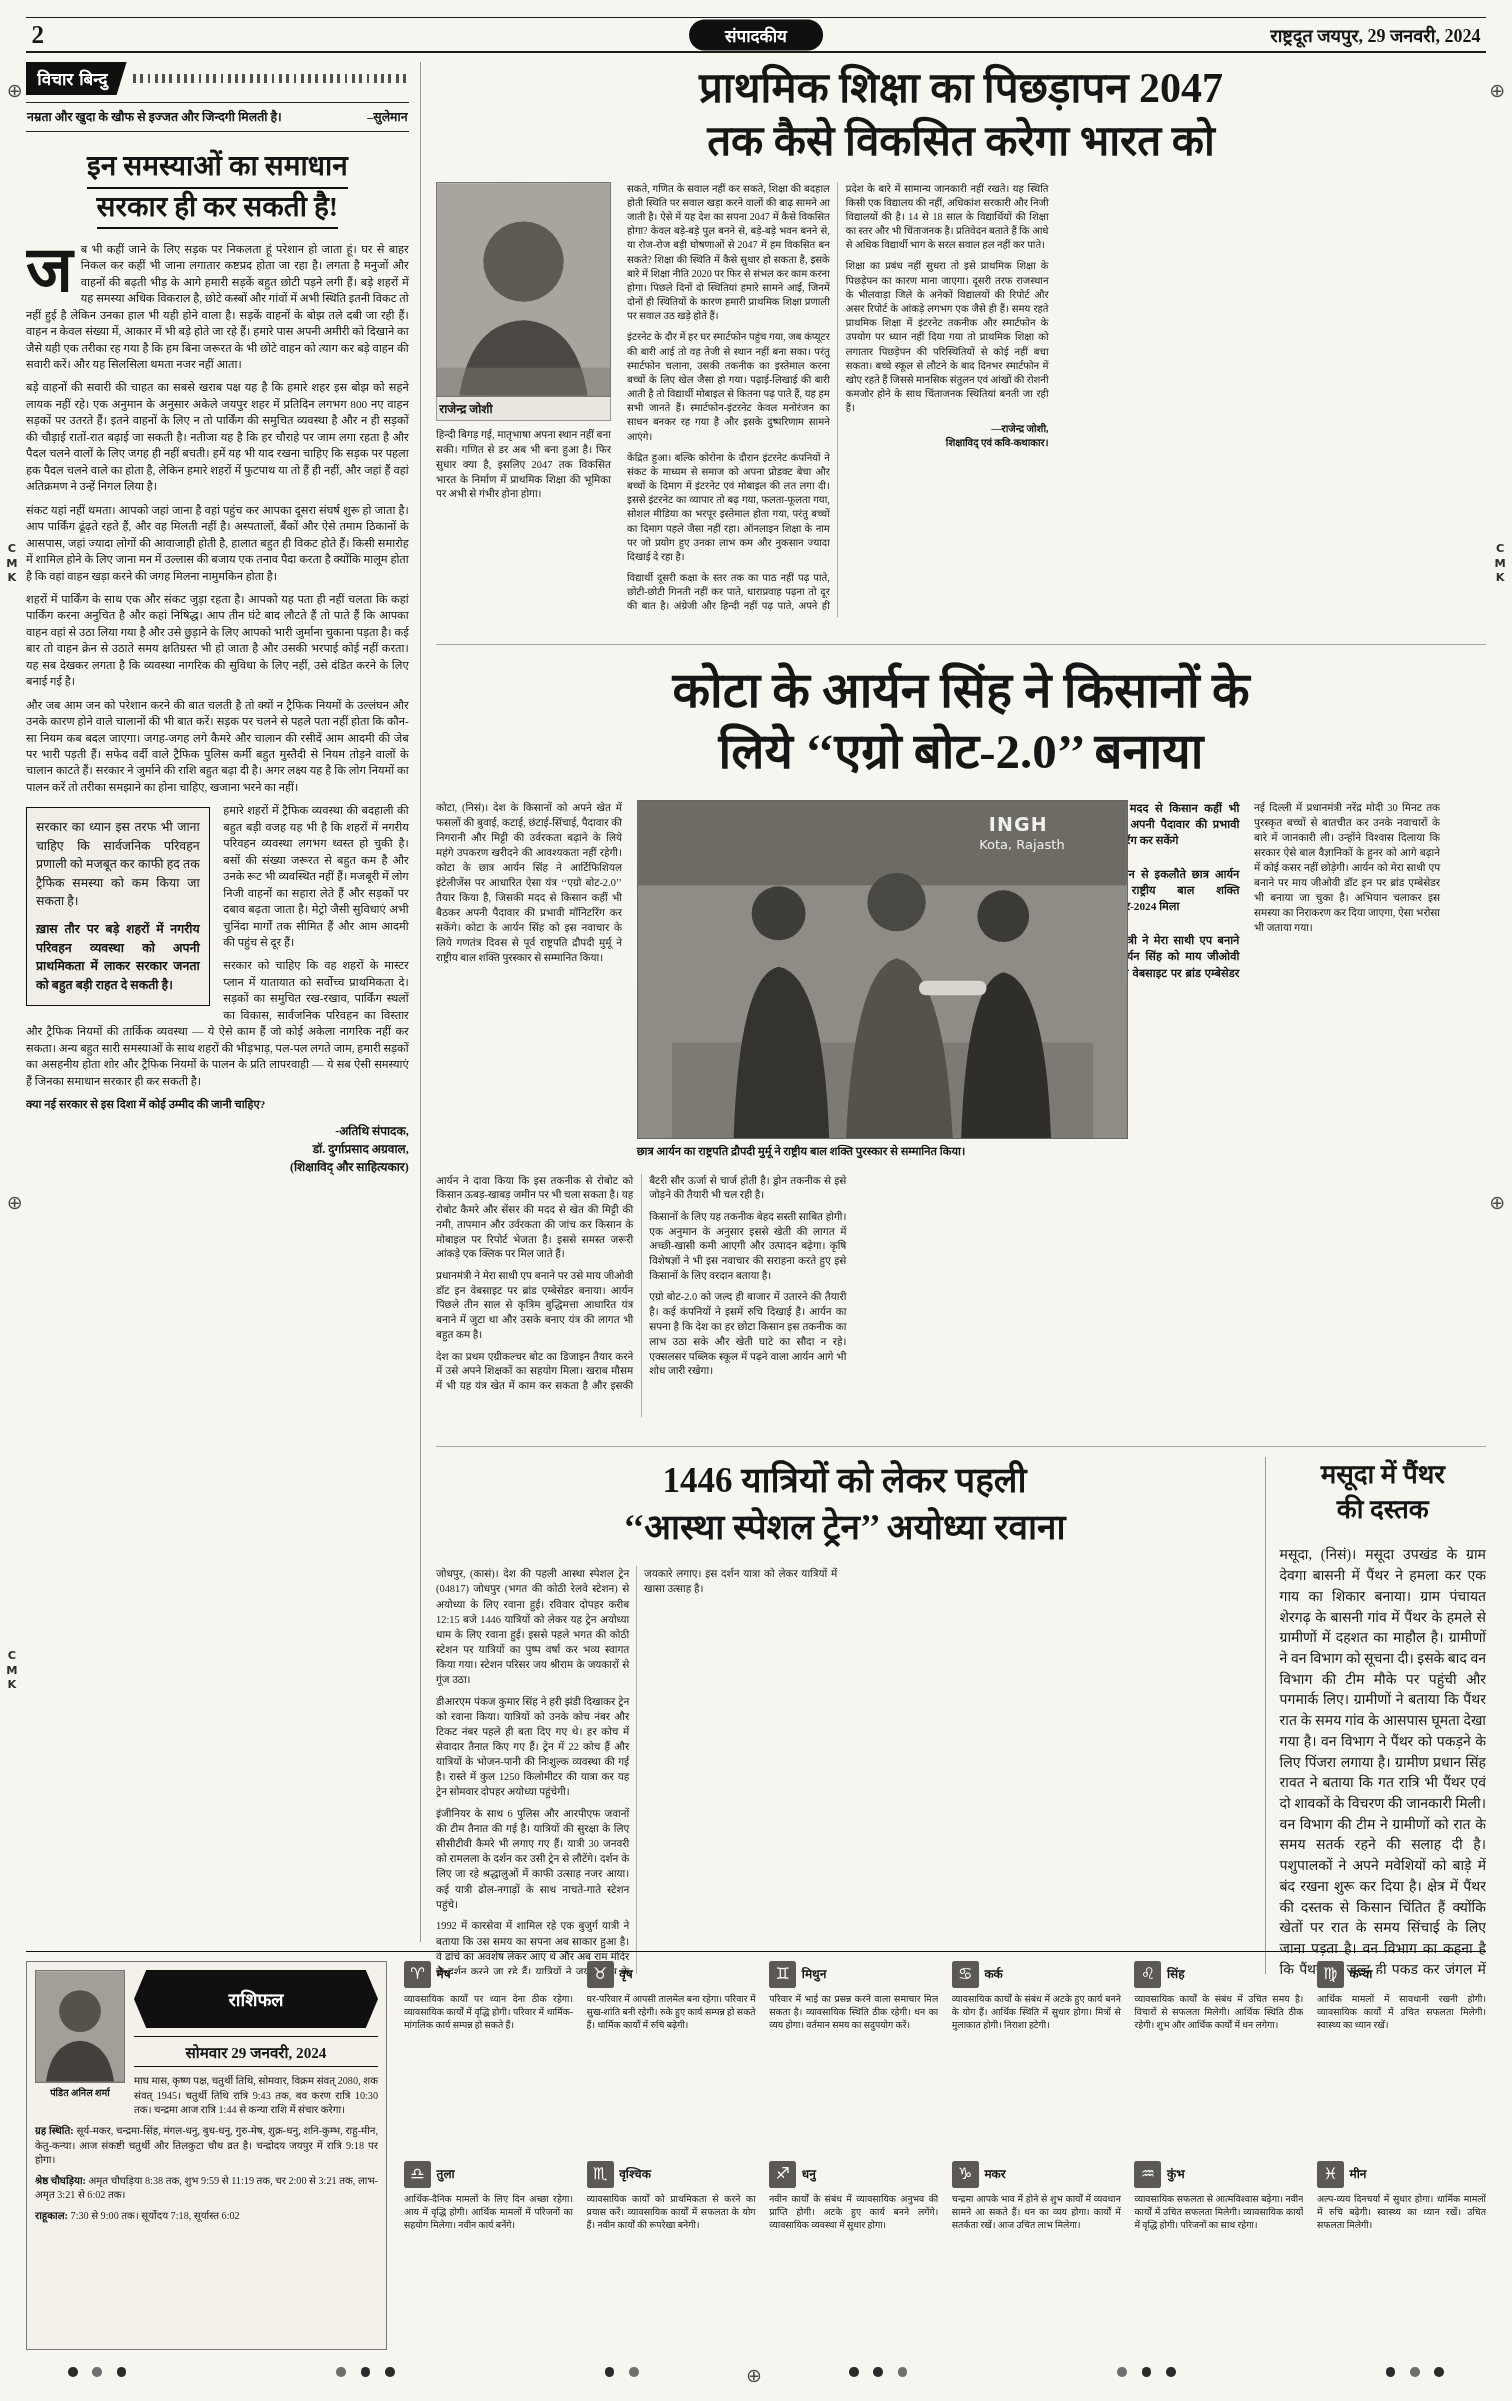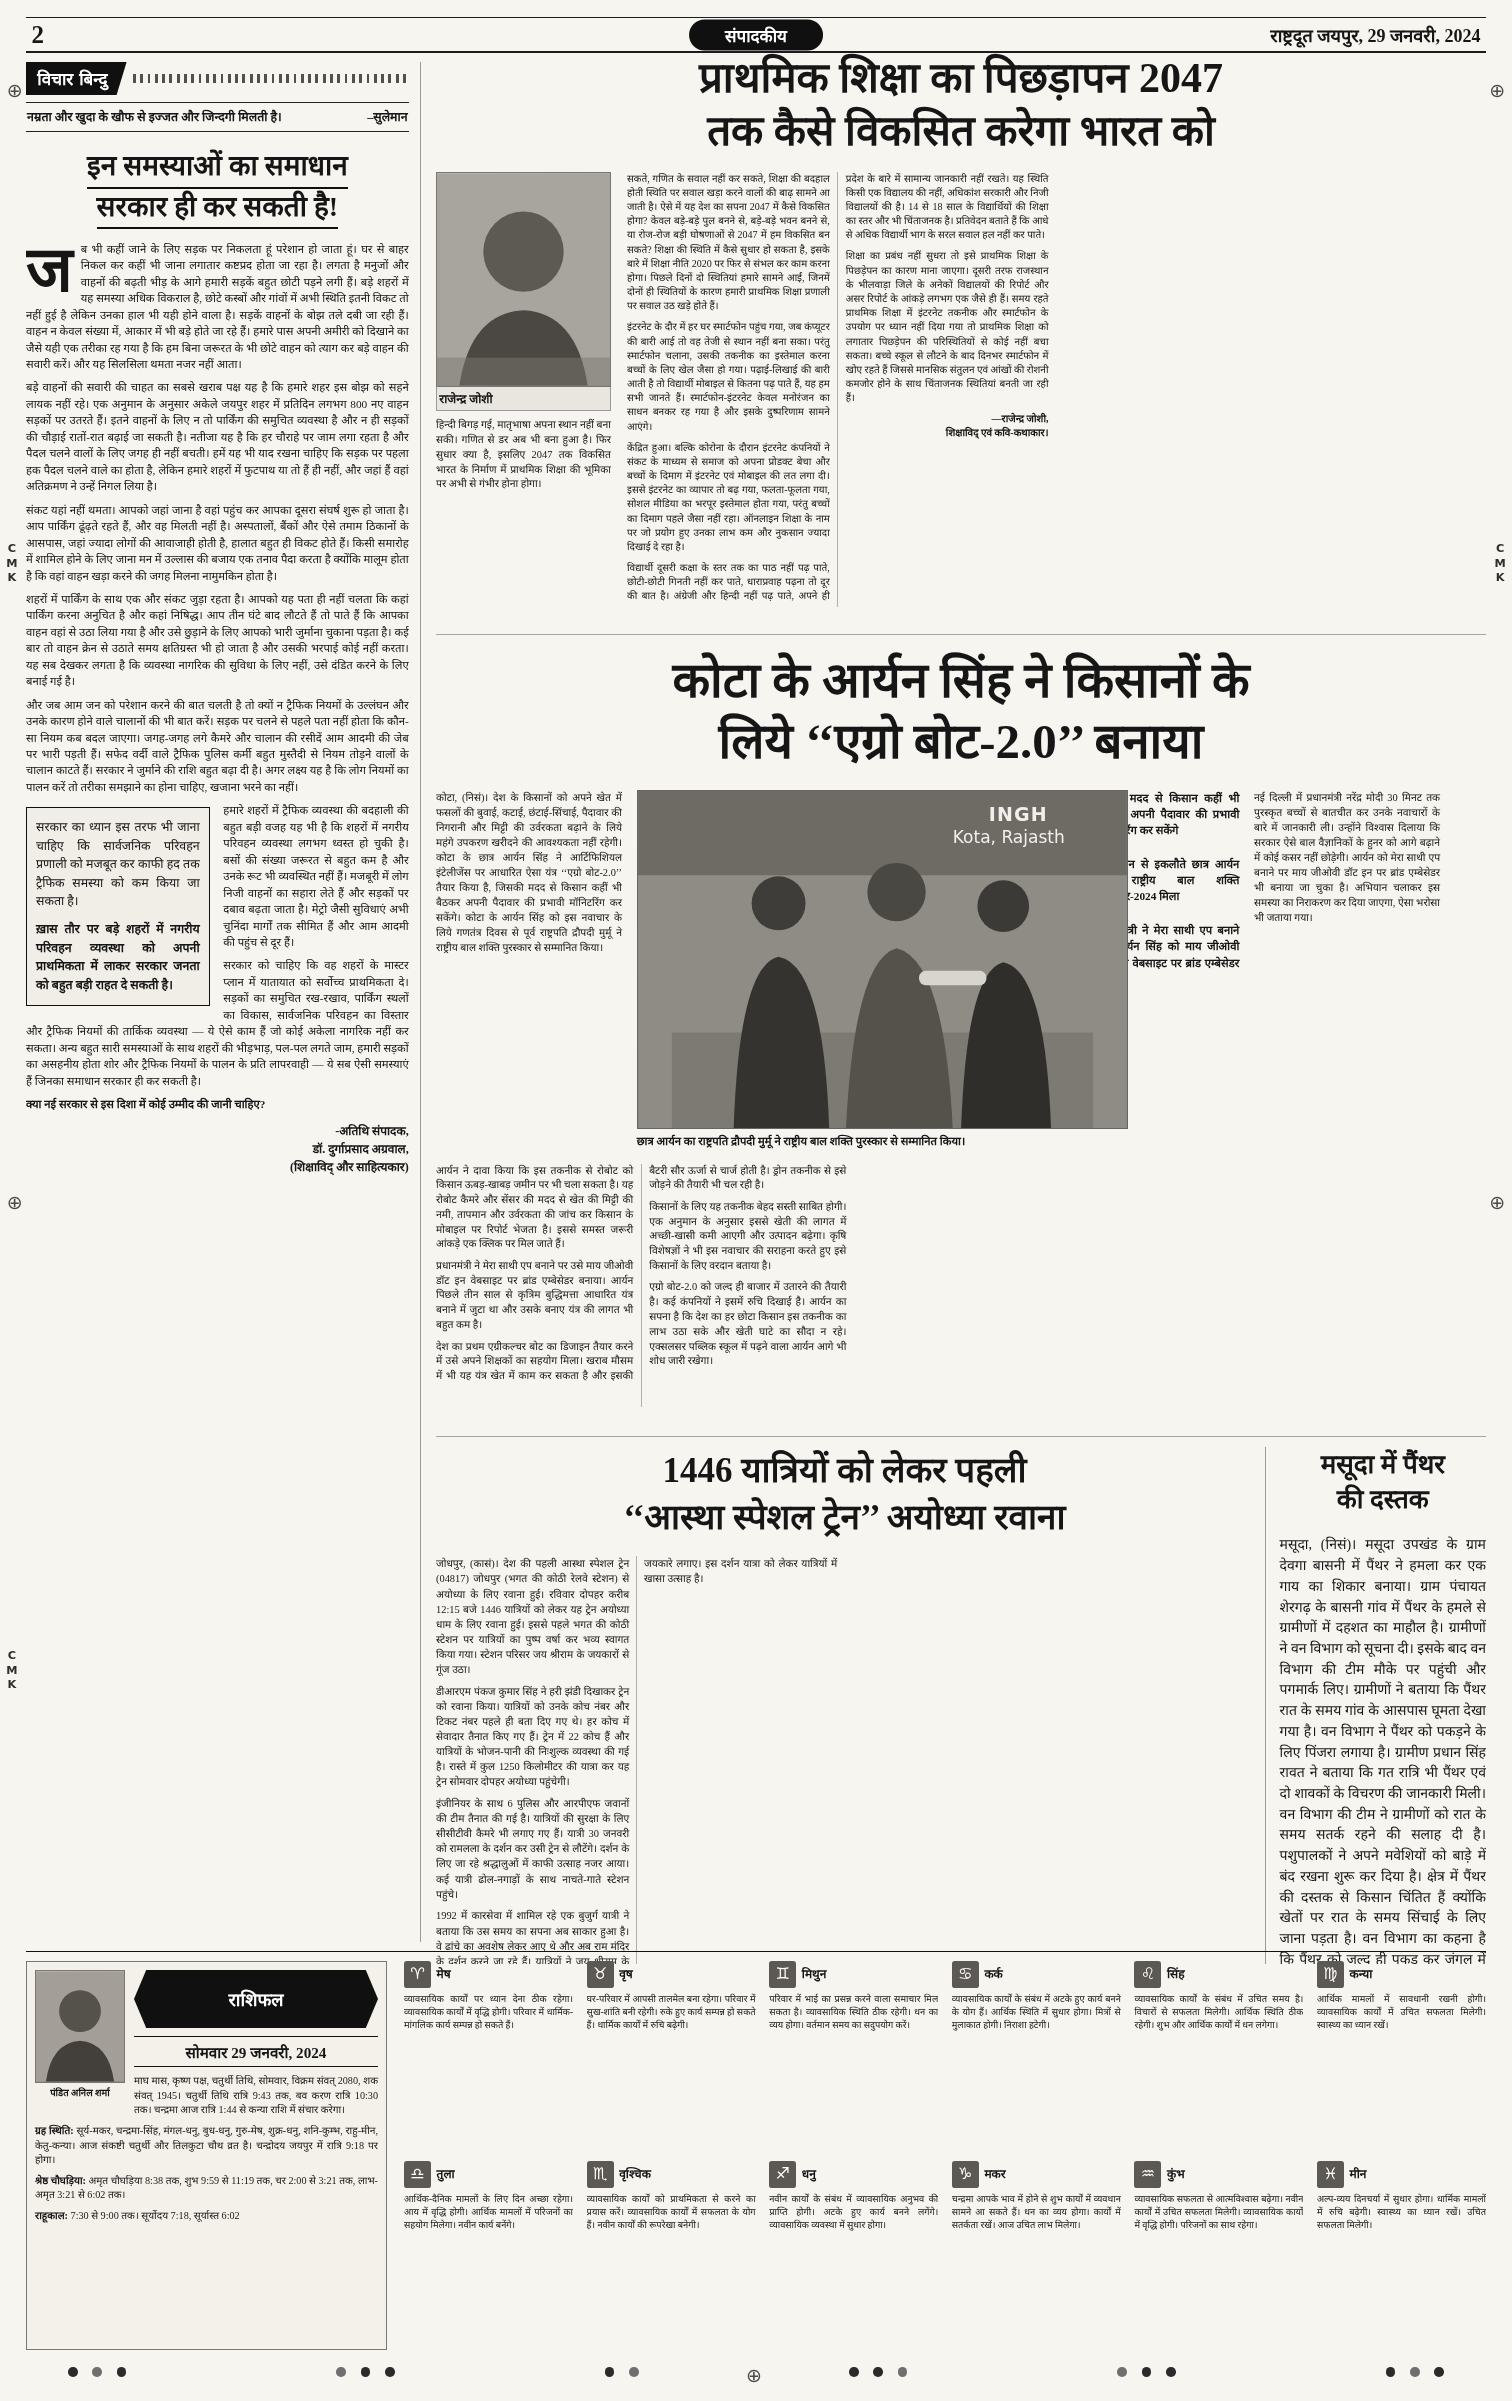--- a/index.html
+++ b/index.html
@@ -27,21 +27,21 @@
   .lead-headline span{display:inline-block;border-bottom:2.3px solid #101010;padding-bottom:2.3px;}
   .lead-body{font-size:11.3px;line-height:1.46;text-align:justify;margin-top:11.3px;}
   .lead-body p{margin-bottom:6.8px;}
   .dropcap{float:left;font-size:63px;line-height:.8;font-weight:bold;margin:4.5px 8px 0 0;}
   .pullquote{float:left;width:48%;border:1.7px solid #101010;background:#f1eee7;padding:10.2px 9px;margin:4.5px 13.6px 5.6px 0;font-size:12.4px;line-height:1.5;text-align:justify;}
   .pullquote .pq2{font-weight:bold;margin-top:9px;}
   .closing-q{font-weight:bold;}
   .lead-sign{text-align:right;font-weight:bold;font-size:12px;line-height:1.5;margin-top:9px;}
 
   
-  .rightarea{position:absolute;left:436px;top:52px;width:1050px;}
+  .rightarea{position:absolute;left:436px;top:62px;width:1050px;}
 
   .edu{height:556px;overflow:hidden;}
   .headline-xl{font-size:42px;font-weight:bold;text-align:center;line-height:1.25;}
   .edu-flex{display:flex;gap:16px;margin-top:14.7px;height:435px;overflow:hidden;}
   .edu-left{width:175px;flex:0 0 auto;}
   .photo{position:relative;background:linear-gradient(160deg,#c9c6c0 0%,#9b988f 55%,#7d7a73 100%);overflow:hidden;}
   .photo svg{display:block;width:100%;height:100%;}
   .photo-portrait{width:175px;height:215px;border:0.6px solid #777;}
   .photo-cap{font-weight:bold;font-size:12px;padding:3.4px 2.3px;background:#e9e6df;border:0.6px solid #999;border-top:none;}
   .edu-left-text{font-size:10.4px;line-height:1.42;text-align:justify;margin-top:6.8px;}
@@ -50,21 +50,21 @@
   .byline{text-align:right;font-weight:bold;}
 
   .agro{margin-top:26px;border-top:0.6px solid #a9a69e;padding-top:15px;height:793px;overflow:hidden;}
   .headline-xxl{font-size:49px;font-weight:bold;text-align:center;line-height:1.25;}
   .agro-flex{display:flex;gap:14.7px;margin-top:17px;}
   .agro-sidecol{width:186px;flex:0 0 auto;font-size:10.4px;line-height:1.45;text-align:justify;}
   .agro-photo-wrap{width:430px;flex:0 0 auto;}
   .photo-award{width:491px;height:339px;border:0.6px solid #666;background:linear-gradient(180deg,#b9b6b0 0%,#8a8780 60%,#6f6c66 100%);}
   .ph-ov{position:absolute;color:#f0efec;font-family:"DejaVu Sans",sans-serif;}
   .ov1{top:12.4px;right:79px;font-size:19px;font-weight:bold;letter-spacing:1.1px;}
-  .ov2{top:36px;right:62px;font-size:17px;text-align:center;}
+  .ov2{top:36px;right:62px;font-size:13px;text-align:center;}
   .caption{font-size:11.3px;font-weight:bold;line-height:1.4;margin-top:5.6px;text-align:justify;}
   .agro-bullets{width:158px;flex:0 0 auto;}
   .bullet{display:flex;gap:6.8px;font-size:11.3px;font-weight:600;line-height:1.45;margin-bottom:17px;text-align:justify;}
   .bullet-marker{flex:0 0 auto;width:10.2px;height:10.2px;background:#6e6b65;margin-top:4.5px;}
   .agro-bottom{margin-top:13.6px;column-count:5;column-gap:16px;column-rule:0.6px solid #b3b0a8;column-fill:auto;font-size:10.4px;line-height:1.42;text-align:justify;height:243px;overflow:hidden;}
   .agro-bottom p{margin-bottom:6.8px;}
 
   .bottomrow{display:flex;margin-top:9px;border-top:0.6px solid #a9a69e;padding-top:10.2px;height:528px;overflow:hidden;}
   .train{width:830px;flex:0 0 auto;padding-right:12px;border-right:0.6px solid #9c9a94;}
   .headline-lg{font-size:35px;font-weight:bold;text-align:center;line-height:1.35;}

